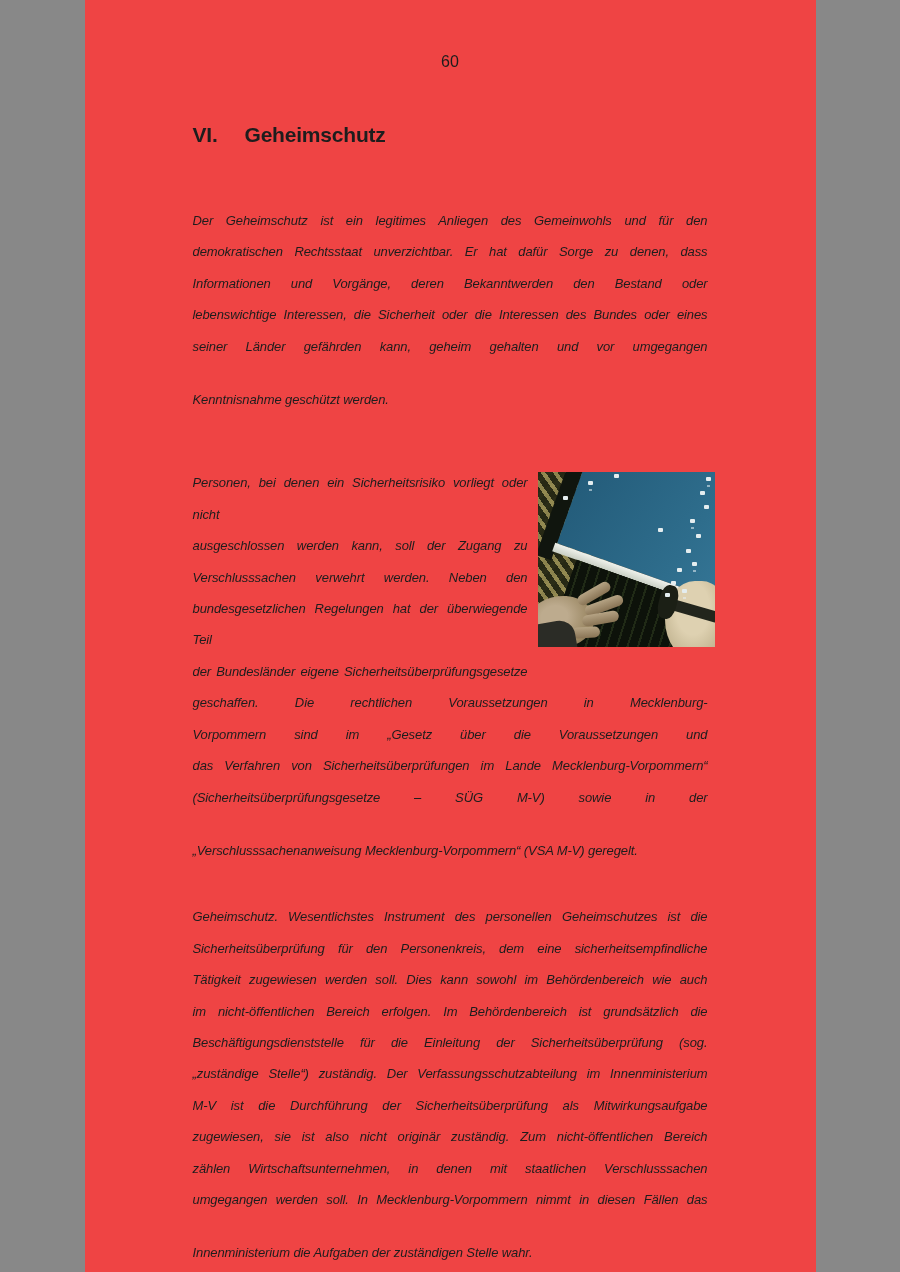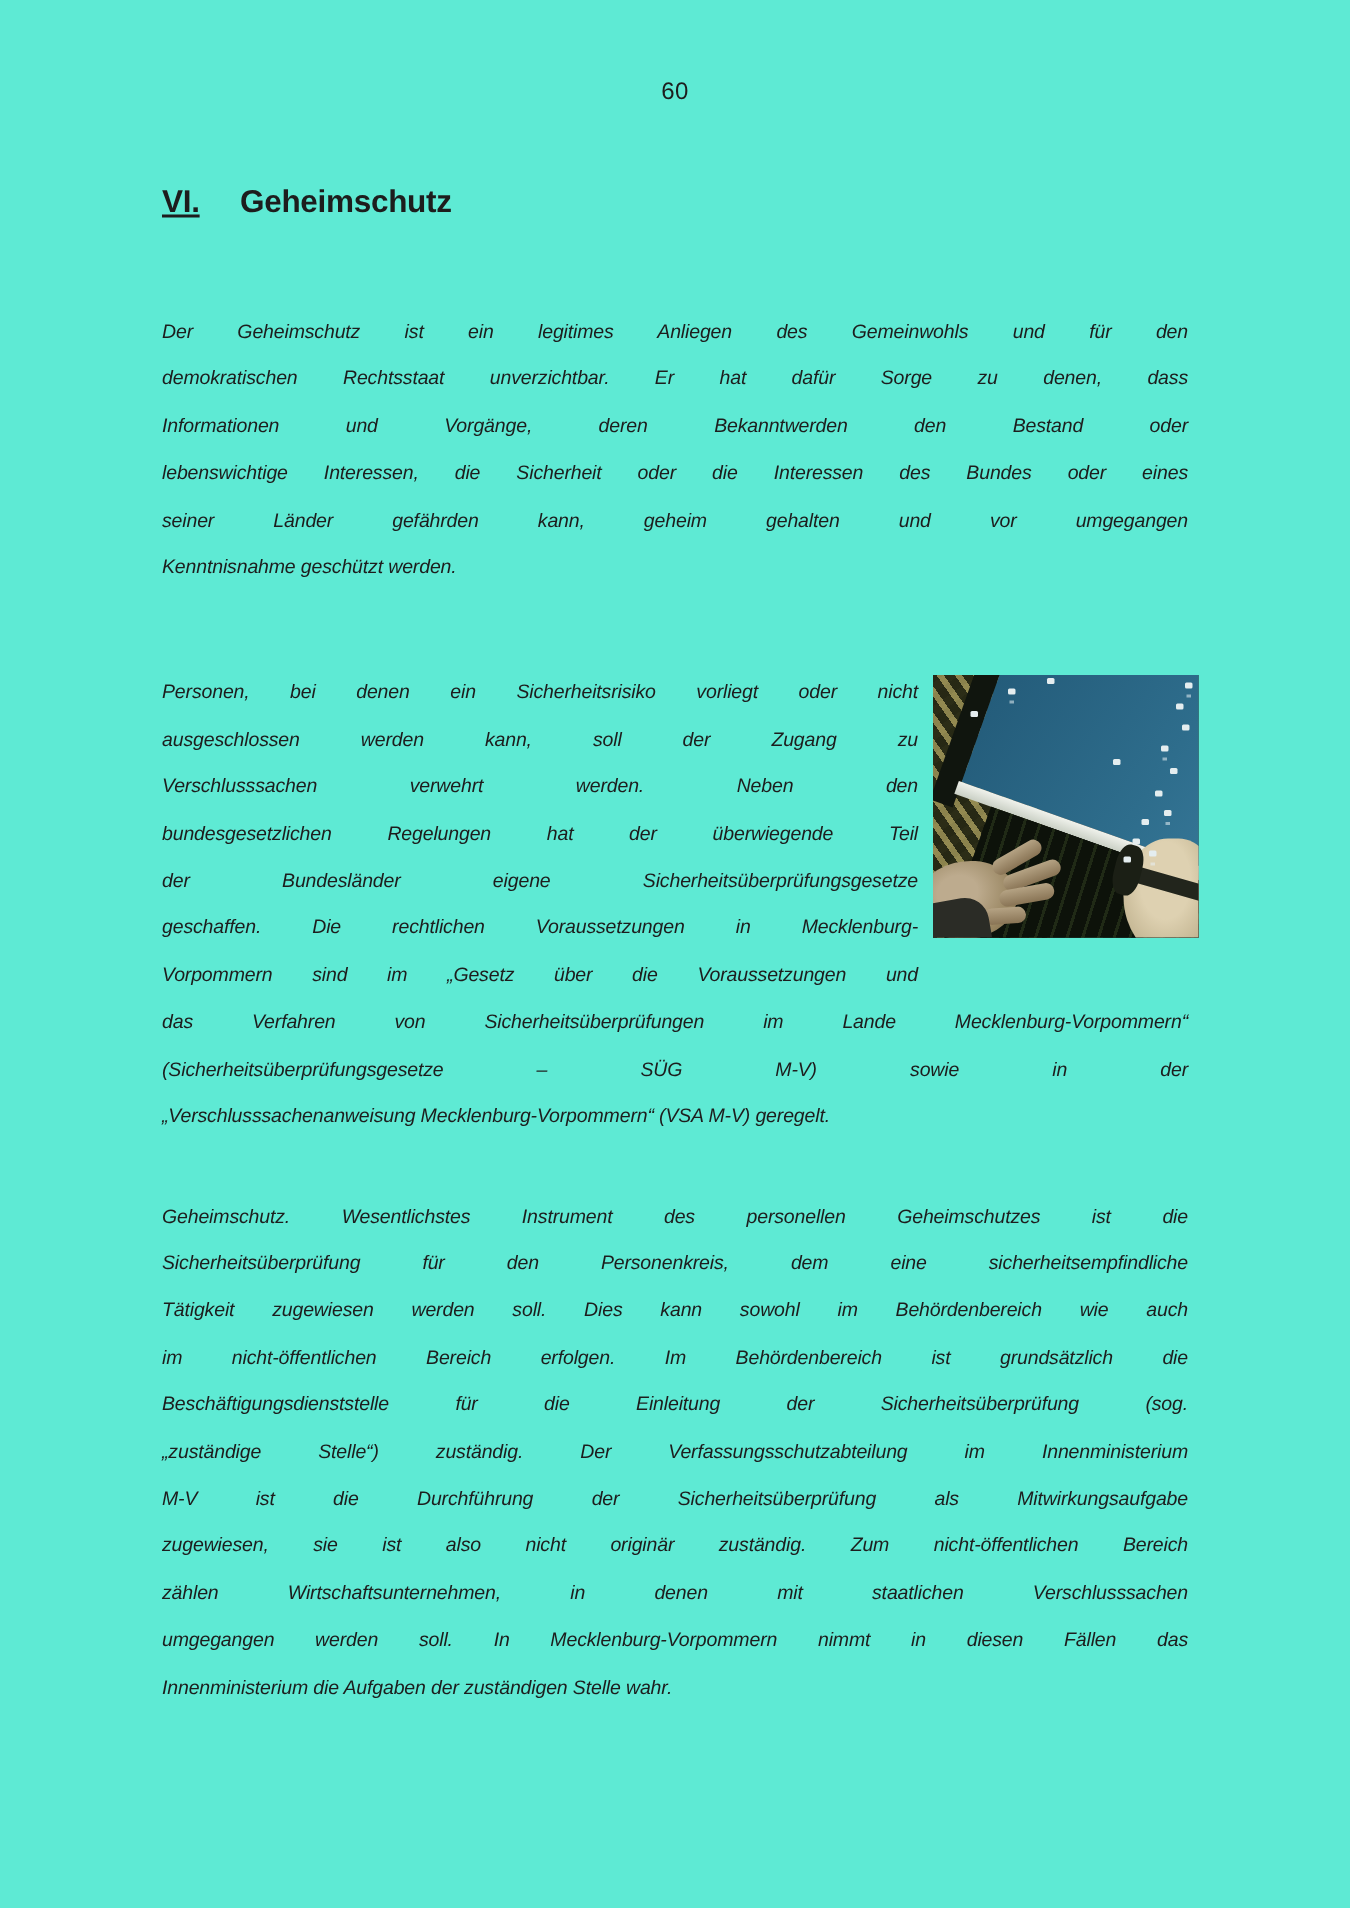--- a/index.html
+++ b/index.html
@@ -1,55 +1,55 @@
 <!DOCTYPE html>
 <html lang="de"><head>
 <meta charset="utf-8">
 <style>
   html,body { margin:0; padding:0; background:#888; }
   .page {
     position: relative;
-    width: 900px; height: 1272px;
+    width: 731px; height: 1272px;
     margin: 0 auto;
-    background: #5eead4;
+    background: #ef4444;
     box-sizing: border-box;
     padding: 0 108px;
     font-family: "Liberation Sans", "DejaVu Sans", sans-serif;
     color: #1d1d1d;
     overflow: hidden;
   }
   .page-number {
     padding-top: 52px;
     text-align: center;
     font-size: 16px;
     line-height: 19px;
     letter-spacing: 0.2px;
   }
   .heading {
     margin: 51px 0 0 0;
     font-size: 21px;
     line-height: 25px;
     font-weight: bold;
     letter-spacing: -0.2px;
   }
-  .heading .numeral { display: inline-block; width: 52px; text-decoration: underline; }
+  .heading .numeral { display: inline-block; width: 52px; }
   #body-text { margin-top: 58px; }
   .para { margin: 0; }
   .para.p0 { margin-bottom: 52px; }
   .para.p1 { margin-bottom: 35px; }
   .line {
     font-size: 13px;
     line-height: 31.4px;
     letter-spacing: -0.1px;
     text-align: justify;
     text-align-last: justify;
     white-space: normal;
     font-style: italic;
   }
-  .line.last { text-align-last: left; }
+  .line.last { text-align-last: left; margin-top: 22px; }
 
   
   .photo {
     float: right;
     width: 177px; height: 175px;
     margin: 5px -7px 32px 10px;
     position: relative;
     overflow: hidden;
     background: #11160e;
   }

